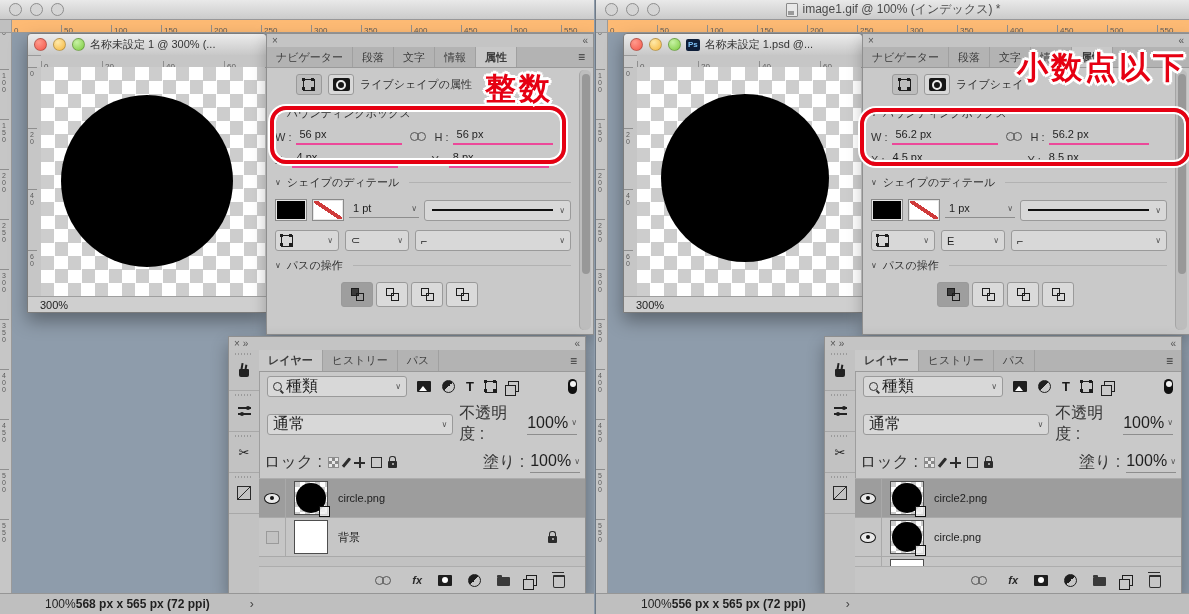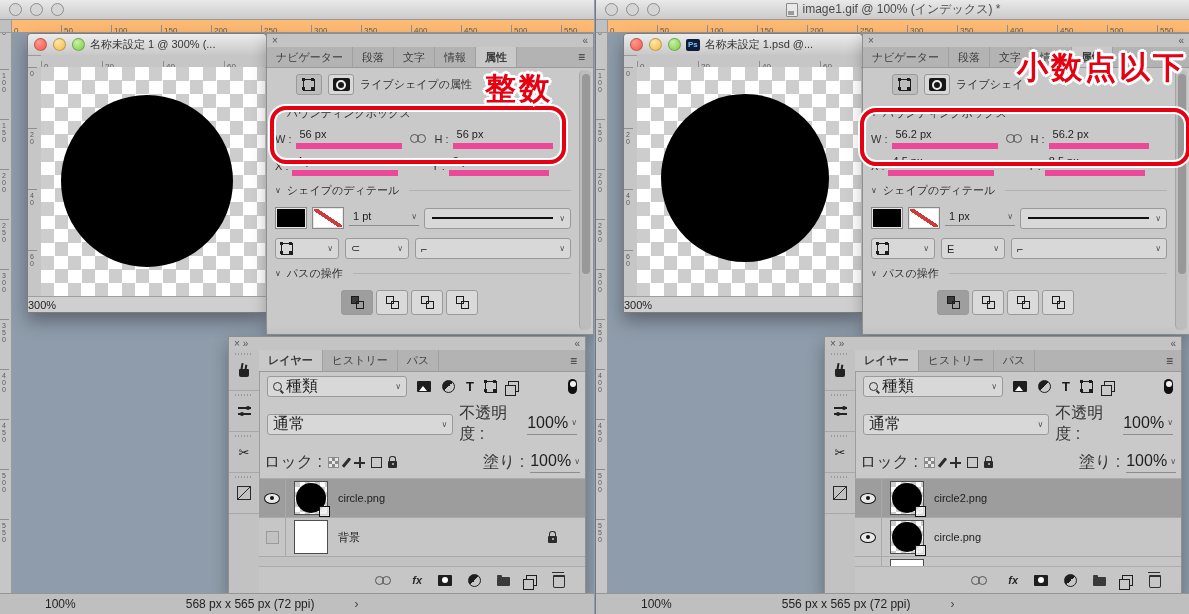--- a/index.html
+++ b/index.html
@@ -33,21 +33,21 @@
   .dl-g{background:radial-gradient(circle at 35% 30%,#c7f2a4,#7ccb3e);}
   .psbadge{display:inline-block;min-width:0;font-size:8px;font-weight:bold;color:#7fc0f5;background:#0d1d38;border-radius:2px;padding:1px 2px;line-height:10px;}
   .psbadge:empty{display:none;}
   .dtitletext{white-space:nowrap;overflow:hidden;}
   .dhr{position:absolute;left:13px;right:0;top:21px;height:12px;background:#c6c6c6;border-bottom:1px solid #9a9a9a;white-space:nowrap;overflow:hidden;}
   .dhr span{display:inline-block;width:61px;height:100%;border-left:1px solid #8f8f8f;box-sizing:border-box;font-size:8px;color:#5b5b5b;padding:1px 0 0 2px;}
   .dvr{position:absolute;left:0;top:33px;bottom:16px;width:13px;background:#c6c6c6;border-right:1px solid #9a9a9a;overflow:hidden;}
   .dvr span{display:block;height:61px;width:9px;box-sizing:border-box;border-top:1px solid #8f8f8f;font-size:7px;line-height:7px;color:#5b5b5b;word-break:break-all;padding:2px 0 0 2px;}
   .canvas{position:absolute;left:13px;top:33px;right:1px;bottom:16px;background:repeating-conic-gradient(#ffffff 0 25%, #cdcdcd 0 50%) 0 0 / 27px 27px;overflow:hidden;}
   .circle{position:absolute;left:20px;top:28px;width:172px;height:172px;background:#000;border-radius:50%;}
-  .dstatus{position:absolute;left:0;bottom:0;right:0;height:16px;background:#cfcfcf;border-top:1px solid #9f9f9f;font-size:11px;color:#222;display:flex;align-items:center;box-sizing:border-box;}
+  .dstatus{position:absolute;left:0;bottom:0;right:0;height:16px;background:#cfcfcf;border-top:1px solid #9f9f9f;font-size:11px;color:#222;display:flex;align-items:center;padding-left:12px;box-sizing:border-box;}
 
   
   .props{position:absolute;left:266px;top:33px;width:328px;height:302px;background:#c9c9c9;border:1px solid #8f8f8f;box-sizing:border-box;z-index:4;box-shadow:0 6px 14px rgba(0,0,0,.25);}
   .pchrome{height:13px;display:flex;align-items:center;justify-content:space-between;padding:0 5px;font-size:10px;color:#555;background:#c4c4c4;}
   .ptabs{height:20px;background:#b3b3b3;display:flex;align-items:stretch;border-bottom:1px solid #9a9a9a;font-size:11px;color:#3c3c3c;}
   .ptab{display:flex;align-items:center;padding:0 9px;border-right:1px solid #a0a0a0;cursor:default;}
   .ptab.active{background:#c9c9c9;font-weight:bold;}
   .pmenu{margin-left:auto;display:flex;align-items:center;padding:0 8px;font-size:12px;color:#333;}
   .pbody{position:absolute;left:0;right:14px;top:33px;bottom:0;font-size:11px;color:#2e2e2e;}
   .phead{display:flex;align-items:center;gap:6px;padding:7px 8px 6px;margin-left:21px;}
@@ -55,21 +55,21 @@
   .pbtn.sel{background:#bdbdbd;}
   .i-corners{width:10px;height:10px;border:1px solid #1d1d1d;position:relative;}
   .i-corners::before{content:'';position:absolute;width:3px;height:3px;background:#1d1d1d;top:-2px;left:-2px;box-shadow:9px 0 0 #1d1d1d,0 9px 0 #1d1d1d,9px 9px 0 #1d1d1d;}
   .i-emask{width:17px;height:13px;background:#161616;border-radius:2px;position:relative;}
   .i-emask::after{content:'';position:absolute;inset:0;margin:auto;width:6px;height:6px;border:2px solid #ececec;border-radius:50%;}
   .sechead{display:flex;align-items:center;gap:6px;padding:5px 8px 3px;color:#2e2e2e;}
   .sechead .chev{font-size:8px;color:#444;}
   .sechead .rule{flex:1;border-top:1px solid #b2b2b2;margin-left:4px;}
   .fieldrow{display:flex;align-items:center;padding:4px 8px 2px;gap:4px;}
   .flabel{color:#333;}
-  .uval{display:inline-block;width:102px;border-bottom:6px solid #ec4899;padding:0 0 3px 4px;color:#1f1f1f;}
+  .uval{display:inline-block;width:102px;border-bottom:2px solid #ec4899;padding:0 0 3px 4px;color:#1f1f1f;}
   .uval.short{width:96px;}
   .i-link{position:relative;width:17px;height:9px;margin:0 4px;}
   .i-link::before,.i-link::after{content:'';position:absolute;top:0;width:7px;height:7px;border:1.6px solid #555;border-radius:50%;}
   .i-link::before{left:0;}
   .i-link::after{left:7px;}
   .swrow{display:flex;align-items:center;gap:5px;padding:6px 8px 2px;}
   .swatch{width:30px;height:20px;border:1px solid #8a8a8a;box-shadow:inset 0 0 0 1px #e6e6e6;}
   .sw-fill{background:#000;}
   .sw-stroke{background:linear-gradient(to top right,#fff 44%,#cf3a3a 44%,#cf3a3a 56%,#fff 56%);}
   .strokew{display:flex;align-items:center;border-bottom:1px solid #8d8d8d;padding:0 2px 3px 4px;width:64px;justify-content:space-between;color:#1f1f1f;}
@@ -151,21 +151,21 @@
   .i-mask{width:14px;height:11px;background:#1e1e1e;border-radius:1px;position:relative;}
   .i-mask::after{content:'';position:absolute;inset:0;margin:auto;width:6px;height:6px;background:#fff;border-radius:50%;}
   .i-folder{width:13px;height:9px;background:#3a3a3a;border-radius:1px;position:relative;margin-top:3px;}
   .i-folder::before{content:'';position:absolute;top:-2.5px;left:0;width:5px;height:2.5px;background:#3a3a3a;border-radius:1px 1px 0 0;}
   .i-trash{width:10px;height:10px;border:1.4px solid #2e2e2e;border-top:2.4px solid #2e2e2e;border-radius:1px 1px 2px 2px;position:relative;margin-top:2px;}
   .i-trash::before{content:'';position:absolute;top:-5px;left:-2.4px;width:12px;height:1.6px;background:#2e2e2e;}
 
   
   .statusbar{position:absolute;left:0;right:0;bottom:0;height:20px;background:#bfbfbf;border-top:1px solid #969696;display:flex;align-items:center;font-size:12px;color:#1f1f1f;z-index:6;}
   .statusbar .z{margin-left:45px;}
-  .statusbar .d{margin-left:110px;}
+  .statusbar .d{font-weight:bold;}
   .statusbar .c{margin-left:40px;color:#444;}
 
   
   .ann-rect{position:absolute;border:4px solid #e60012;border-radius:16px;box-shadow:0 0 0 2px #fff, inset 0 0 0 2px #fff;z-index:7;pointer-events:none;}
   .p0 .ann-rect{left:270px;top:106px;width:288px;height:50px;}
   .p1 .ann-rect{left:264px;top:108px;width:322px;height:50px;}
   .ann-text{position:absolute;z-index:8;color:#e60012;font-weight:bold;font-size:31px;letter-spacing:3px;pointer-events:none;
     text-shadow:-2px -2px 0 #fff,2px -2px 0 #fff,-2px 2px 0 #fff,2px 2px 0 #fff,0 -3px 0 #fff,0 3px 0 #fff,-3px 0 0 #fff,3px 0 0 #fff;}
   .p0 .ann-text{left:485px;top:68px;}
   .p1 .ann-text{left:385px;top:47px;margin-left:36px;}

